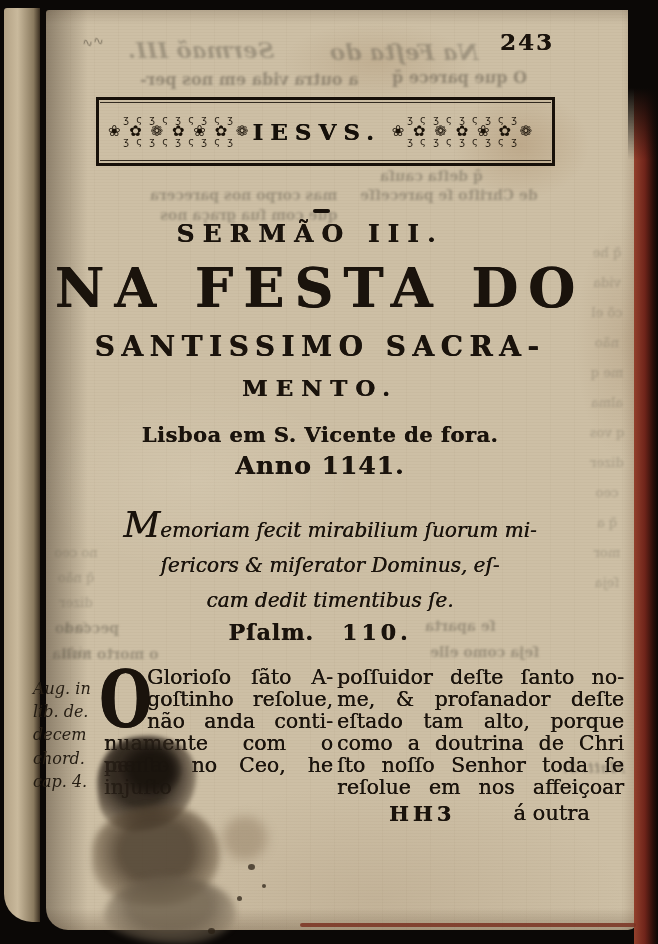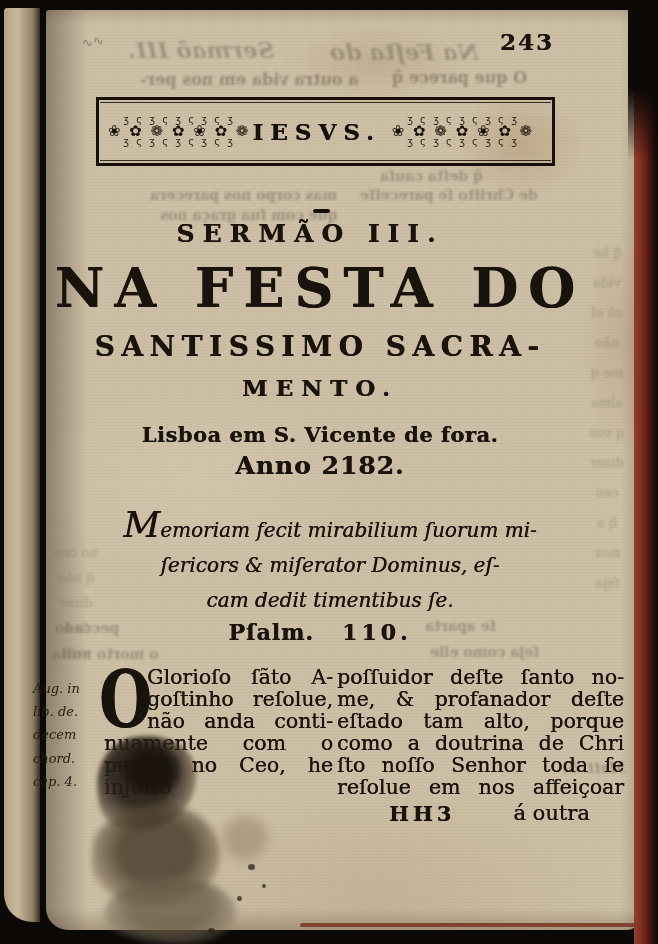--- a/index.html
+++ b/index.html
@@ -84,21 +84,21 @@
 
   
   .quote{top:507px;left:65px;width:530px;text-align:center;font-style:italic;
     font-size:20px;line-height:35px;}
   .quote .ql{display:block;}
   .quote .ql:first-child::first-letter{font-size:36px;}
   .psalm{top:619px;font-size:22px;font-weight:bold;letter-spacing:1px;}
   .psalm .num{margin-left:28px;letter-spacing:4px;}
 
   
-  .marginal{left:33px;top:677px;width:74px;font-style:italic;font-size:13px;
+  .marginal{left:33px;top:677px;width:74px;font-style:italic;font-size:16px;
     line-height:23.2px;color:#241c12;}
 
   
   .dropcap{left:99px;top:671px;font-size:78px;line-height:58px;
     transform:scaleX(.78);transform-origin:left top;font-weight:bold;}
   .col{font-size:20.5px;line-height:22.1px;}
   .col .ln{text-align:justify;text-align-last:justify;height:22.1px;box-sizing:border-box;}
   .col-left{left:104px;top:666px;width:229px;}
   .col-left .ln.indent{padding-left:43px;}
   .col-right{left:337px;top:666px;width:287px;}
@@ -197,21 +197,21 @@
     <div class="fl-small">ʒ ς ʒ ς ʒ ς ʒ ς ʒ</div>
   </div>
 </div>
 
 <div class="abs macron"></div>
 <div class="abs ink h-sermao">SERMÃO III.</div>
 <div class="abs ink ctr h-festa">NA FESTA DO</div>
 <div class="abs ink ctr h-sacra">SANTISSIMO SACRA-</div>
 <div class="abs ink ctr h-mento">MENTO.</div>
 <div class="abs ink ctr h-place">Lisboa em S. Vicente de fora.</div>
-<div class="abs ink ctr h-year">Anno 2182.</div>
+<div class="abs ink ctr h-year">Anno 1141.</div>
 
 <div class="abs ink quote">
   <span class="ql">Memoriam fecit mirabilium ſuorum mi-</span>
   <span class="ql">ſericors &amp; miſerator Dominus, eſ-</span>
   <span class="ql">cam dedit timentibus ſe.</span>
 </div>
 <div class="abs ink ctr psalm">
   <span>Pſalm.</span><span class="num">110.</span>
 </div>
 

